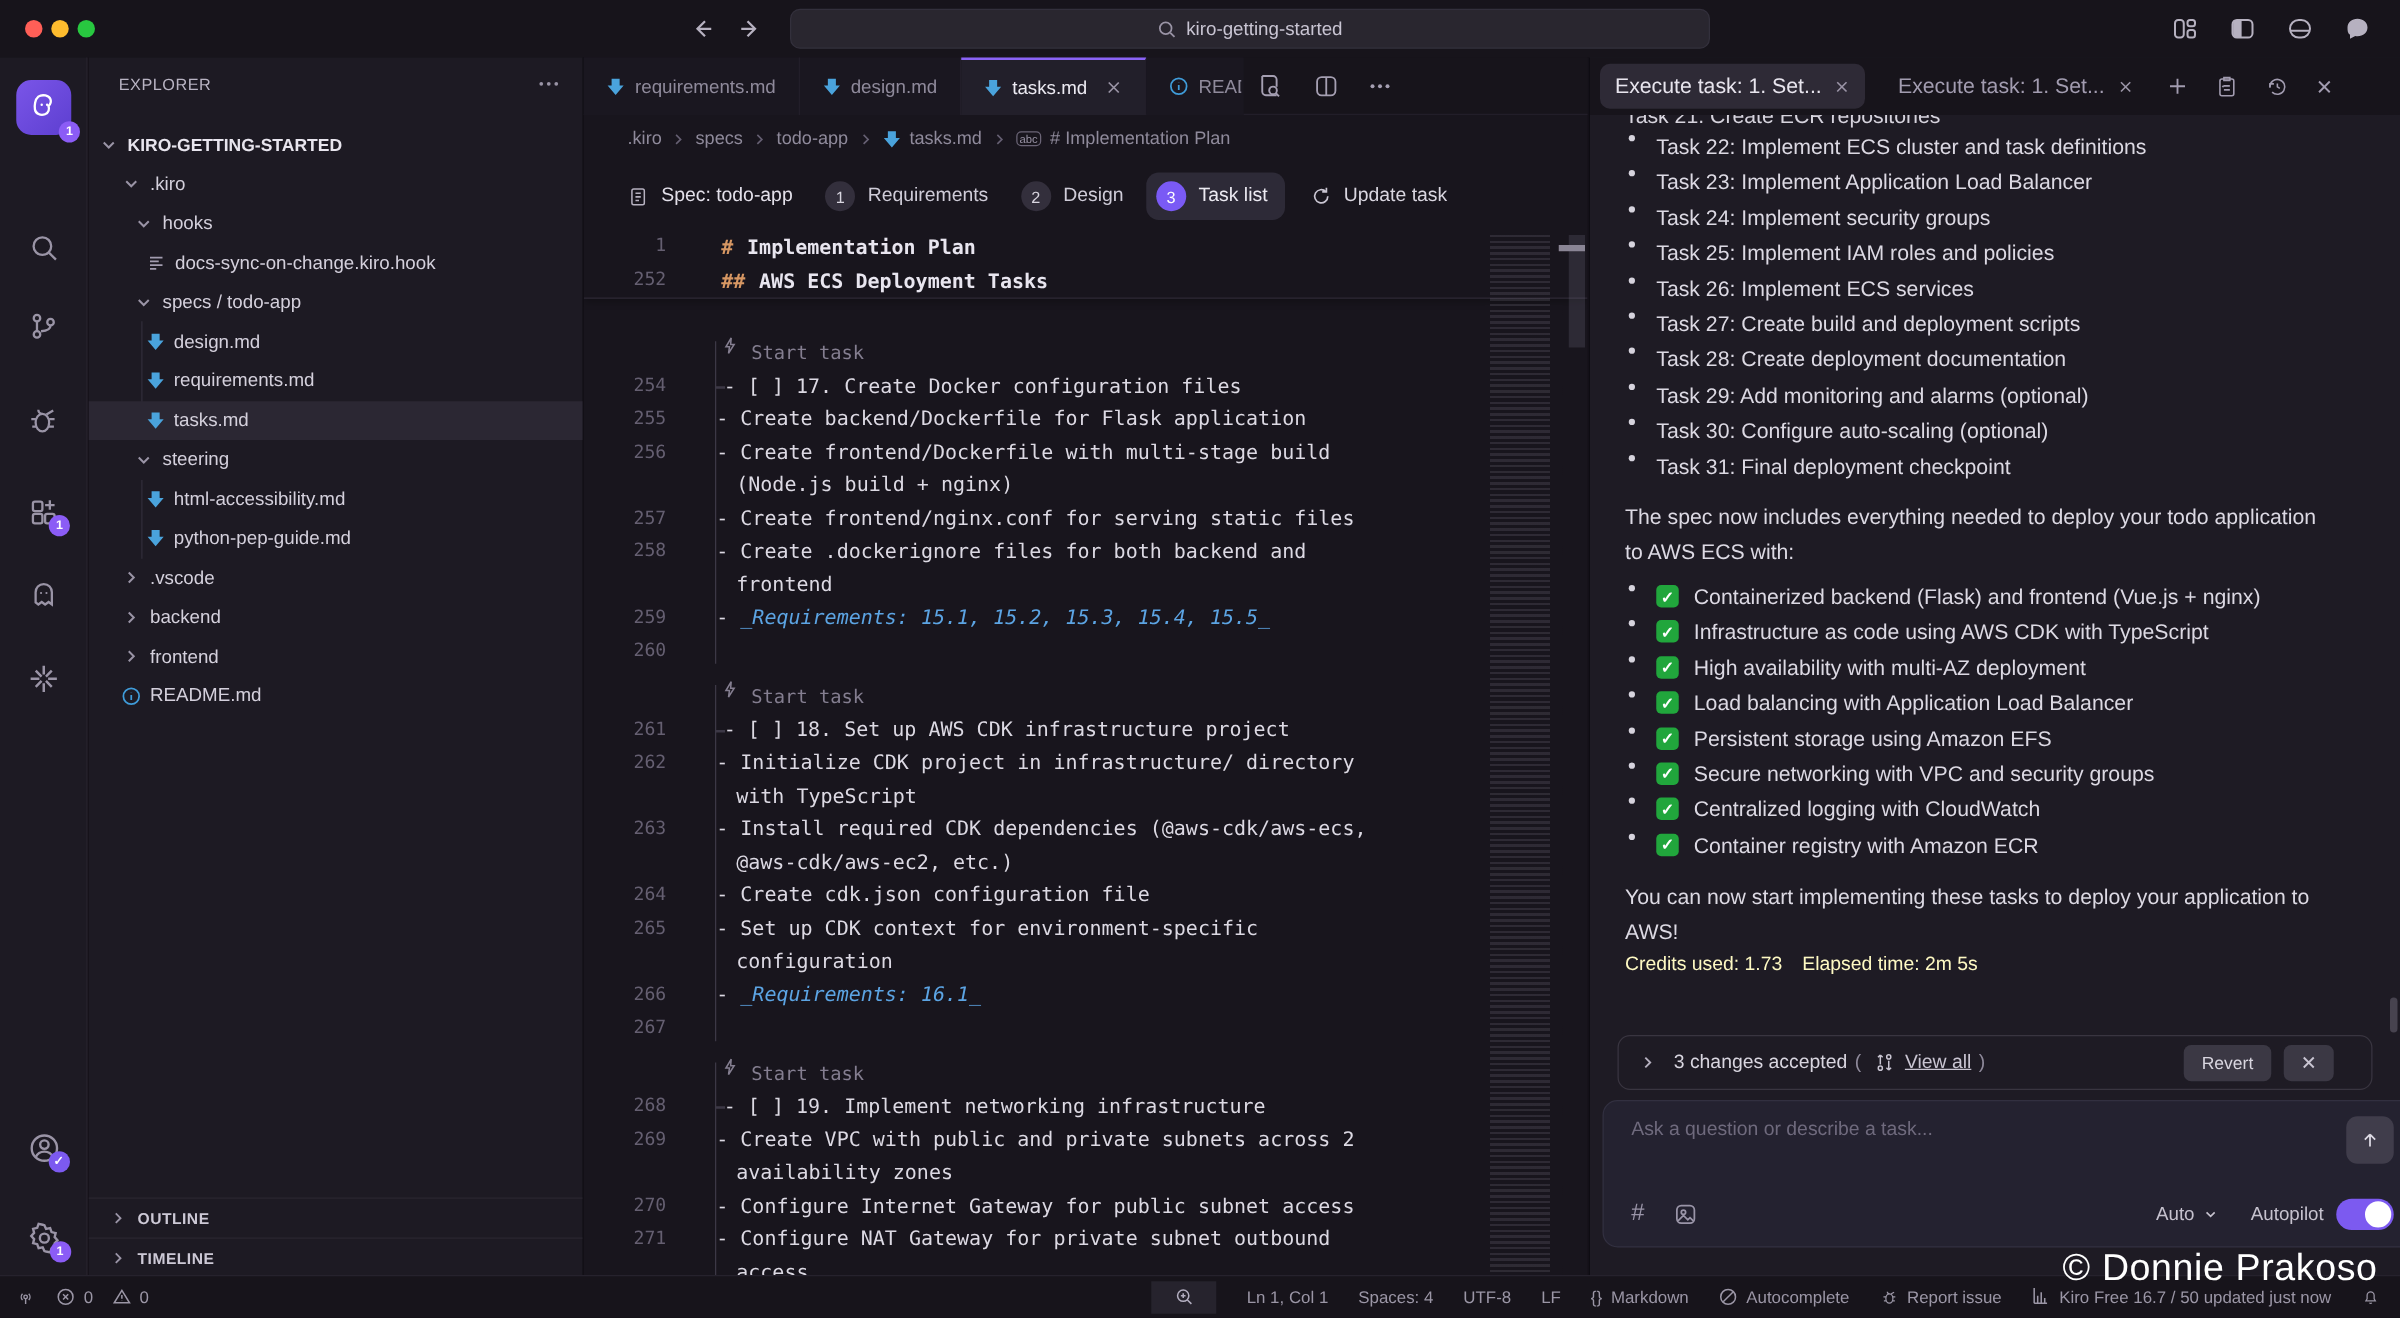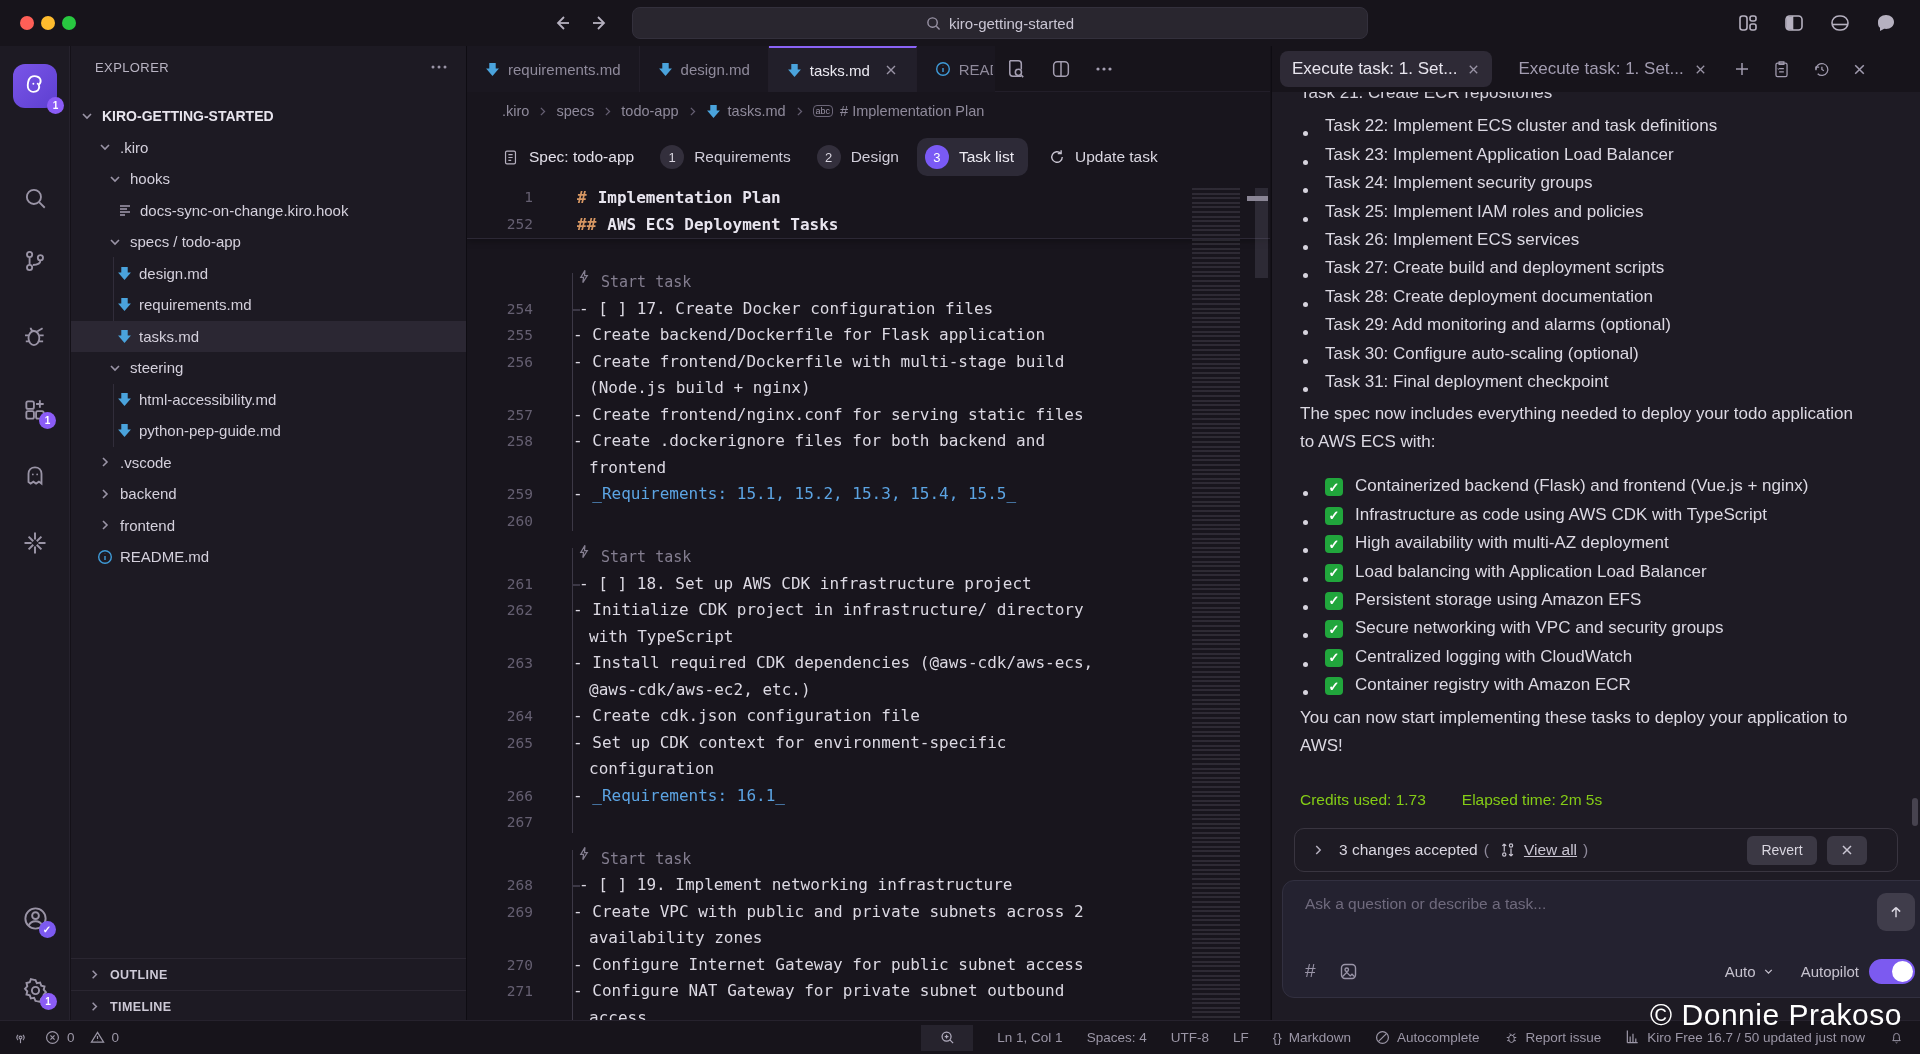--- a/index.html
+++ b/index.html
@@ -67,46 +67,46 @@
   #escroll { padding-top:30px; }
   .block { position:relative; margin-bottom:10px; }
   .rail { position:absolute; left:105px; top:4px; bottom:3px; width:1px; background:#3c3846; }
   .eline { position:relative; height:26.5px; line-height:26.5px; display:flex; font-size:16px; color:#dcd9e3; white-space:pre; }
   .eline.taskrow::before { content:""; position:absolute; left:105px; top:13px; width:8px; height:2px; background:#3c3846; }
   .ltx.task { margin-left:46px; }
   .ltx.sub  { margin-left:40px; }
   .ltx.wrap { margin-left:56px; }
   .lenstext { color:#847e90; font-size:15px; margin-left:9px; }
   .zap { color:#847e90; margin-left:44px; }
-  .reqtxt { color:#5ca4e3; }
+  .reqtxt { color:#5ca4e3; font-style:italic; }
 
   #minimap { position:absolute; right:20px; top:142px; width:62px; height:860px; opacity:.85;
     background-image:
       repeating-linear-gradient(180deg, rgba(186,181,201,.16) 0 2px, transparent 2px 4.6px),
       repeating-linear-gradient(180deg, transparent 0 56px, #18151d 56px 64px);
     background-size:78% 100%,100% 100%; background-repeat:no-repeat,repeat; background-position:4px 0,0 0; }
   #escrollbar { position:absolute; right:2px; top:142px; width:13px; height:90px; background:rgba(125,119,140,.22); }
   #escrollbar .tip { position:absolute; top:8px; left:-8px; width:21px; height:5px; background:#8a8595; }
 
   
   #chatcol { position:absolute; left:1271px; top:46px; width:649px; height:974px; background:#1e1b24; border-left:1px solid #0e0c12; }
   #chattabs { position:absolute; left:0; top:0; width:100%; height:46px; background:#17141b; display:flex; align-items:center; }
   .ctab { display:flex; align-items:center; gap:10px; font-size:17px; color:#a29cb0; padding:8px 12px; white-space:nowrap; }
   .ctab.active { background:#2e2a36; border-radius:8px; margin-left:8px; color:#e8e5ee; }
   .ctab .close { color:#9a94a6; }
   #chattab-icons { display:flex; align-items:center; gap:21px; margin-left:14px; color:#a29cb0; }
   #chatbody { position:absolute; left:0; top:46px; width:100%; bottom:0; overflow:hidden; color:#dbd8e2; }
   .clipline { position:absolute; left:28px; top:-9px; font-size:17px; color:#d6d3dd; }
   #bullets { position:absolute; left:28px; top:16px; width:600px; }
-  .brow { display:flex; height:28.4px; align-items:flex-end; font-size:17px; color:#dcd9e3; }
+  .brow { display:flex; height:28.4px; align-items:flex-start; font-size:17px; color:#dcd9e3; }
   .dot { width:5px; height:5px; border-radius:50%; background:#d6d3dd; margin:0 17px 0 3px; flex:0 0 auto; }
   .para { position:absolute; left:28px; width:560px; font-size:17px; line-height:28.4px; color:#dcd9e3; }
   #checks { position:absolute; left:28px; top:376px; width:600px; }
   .checkbox { width:18px; height:18px; border-radius:4px; background:#21a63c; color:#fff; font-size:13px; font-weight:bold; display:flex; align-items:center; justify-content:center; margin:0 12px 0 0; flex:0 0 auto; }
-  #credits { position:absolute; left:28px; top:699px; display:flex; gap:36px; font-size:15.5px; color:#84cc16; }
+  #credits { position:absolute; left:28px; top:671px; display:flex; gap:16px; font-size:15.5px; color:#fef9c3; }
   #changesbar { position:absolute; left:22px; top:736px; width:604px; height:44px; border:1px solid #393540; border-radius:10px; display:flex; align-items:center; font-size:15.5px; color:#d9d6e0; }
   #changesbar .chev2 { margin:0 14px 0 16px; color:#b6b1c0; }
   #changesbar .paren { color:#8f8a9b; margin:0 6px; }
   .viewall { color:#c9c5d2; text-decoration:underline; margin-left:7px; }
   .syncic { color:#c9c5d2; margin-left:4px; }
   .btn { background:#3b3844; border-radius:6px; color:#d9d6e0; font-size:14px; display:flex; align-items:center; justify-content:center; }
   #revert-btn { position:absolute; right:80px; width:70px; height:29px; }
   #dismiss-btn { position:absolute; right:30px; width:40px; height:29px; color:#c9c5d2; }
   #inputbox { position:absolute; left:10px; top:788px; width:652px; height:118px; background:#242230; border:1px solid #323040; border-radius:12px; }
   #prompt-input { position:absolute; left:22px; top:14px; width:500px; background:transparent; border:none; outline:none; font-size:15.5px; color:#dcd9e3; font-family:"Liberation Sans",sans-serif; }

